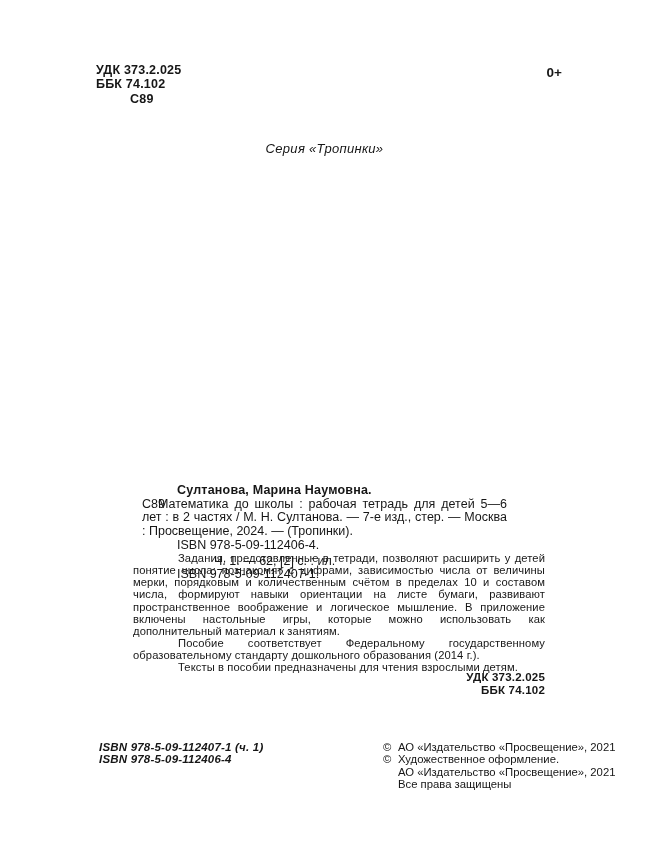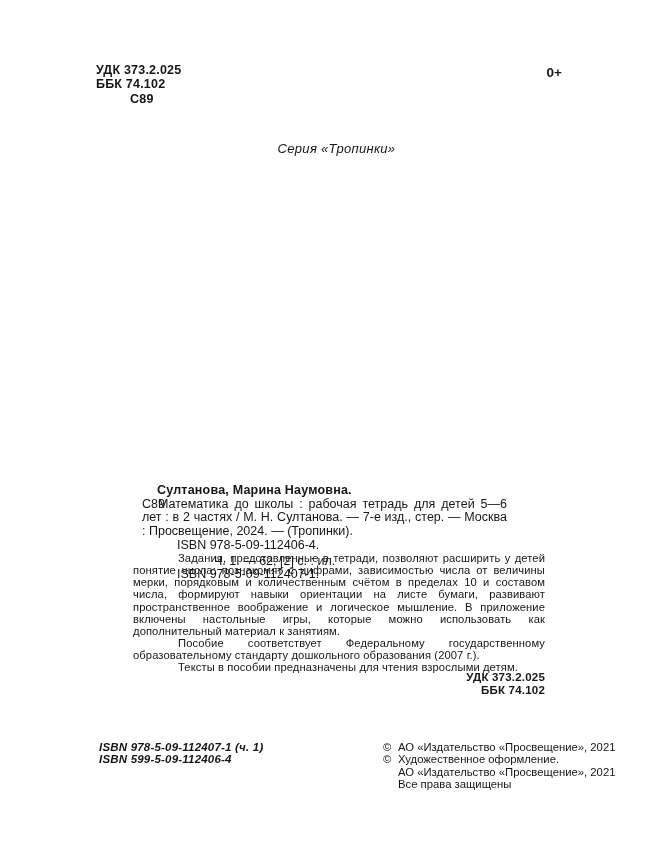--- a/index.html
+++ b/index.html
@@ -25,32 +25,32 @@
   .top-classifiers .code-line { margin-left: 34px; }
 
   
   .age-badge {
     position: absolute; top: 65px; right: 88px;
     font-size: 13.5px; font-weight: bold;
   }
 
   
   .series-line {
-    position: absolute; left: 129px; top: 141px; width: 415px;
+    position: absolute; left: 117px; top: 141px; width: 415px;
     text-align: center; font-style: italic; font-size: 13px;
     letter-spacing: 0.3px;
   }
 
   
   .citation {
     position: absolute; left: 142px; top: 484px; width: 400px;
     font-size: 12.5px; line-height: 13.7px;
   }
   .citation .cite-code { position: absolute; left: 0; top: 13.7px; }
-  .citation .author { margin-left: 15px; font-weight: bold; letter-spacing: 0.2px; }
+  .citation .author { margin-left: 35px; font-weight: bold; letter-spacing: 0.2px; }
   .citation .description {
     width: 365px;
     text-align: justify; text-indent: 16px;
   }
   .citation .isbn-line { margin-left: 35px; }
   .citation .part-line { margin-left: 72px; margin-top: 2px; }
 
   
   .annotation {
     position: absolute; left: 133px; top: 552px; width: 412px;
@@ -99,32 +99,32 @@
     <span class="cite-code">С89</span>
     <div class="author">Султанова, Марина Наумовна.</div>
     <div class="description">Математика до школы : рабочая тетрадь для детей 5—6 лет : в 2 частях / М. Н. Султанова. — 7-е изд., стер. — Москва : Просвещение, 2024. — (Тропинки).</div>
     <div class="isbn-line">ISBN 978-5-09-112406-4.</div>
     <div class="part-line">Ч. 1. — 62, [2] с. : ил.</div>
     <div class="isbn-line">ISBN 978-5-09-112407-1.</div>
   </div>
 
   <div class="annotation">
     <p>Задания, представленные в тетради, позволяют расширить у детей понятие числа: познакомят с цифрами, зависимостью числа от величины мерки, порядковым и количественным счётом в пределах 10 и составом числа, формируют навыки ориентации на листе бумаги, развивают пространственное воображение и логическое мышление. В приложение включены настольные игры, которые можно использовать как дополнительный материал к занятиям.</p>
-    <p>Пособие соответствует Федеральному государственному образовательному стандарту дошкольного образования (2007 г.).</p>
+    <p>Пособие соответствует Федеральному государственному образовательному стандарту дошкольного образования (2014 г.).</p>
     <p>Тексты в пособии предназначены для чтения взрослыми детям.</p>
   </div>
 
   <div class="bottom-classifiers">
     <div>УДК 373.2.025</div>
     <div>ББК 74.102</div>
   </div>
 
   <div class="bottom-isbn">
     <div>ISBN 978-5-09-112407-1 (ч. 1)</div>
-    <div>ISBN 599-5-09-112406-4</div>
+    <div>ISBN 978-5-09-112406-4</div>
   </div>
 
   <div class="copyright">
     <div class="row">
       <span class="mark">©</span>
       <span class="text">АО «Издательство «Просвещение», 2021</span>
     </div>
     <div class="row">
       <span class="mark">©</span>
       <span class="text">Художественное оформление.</span>

